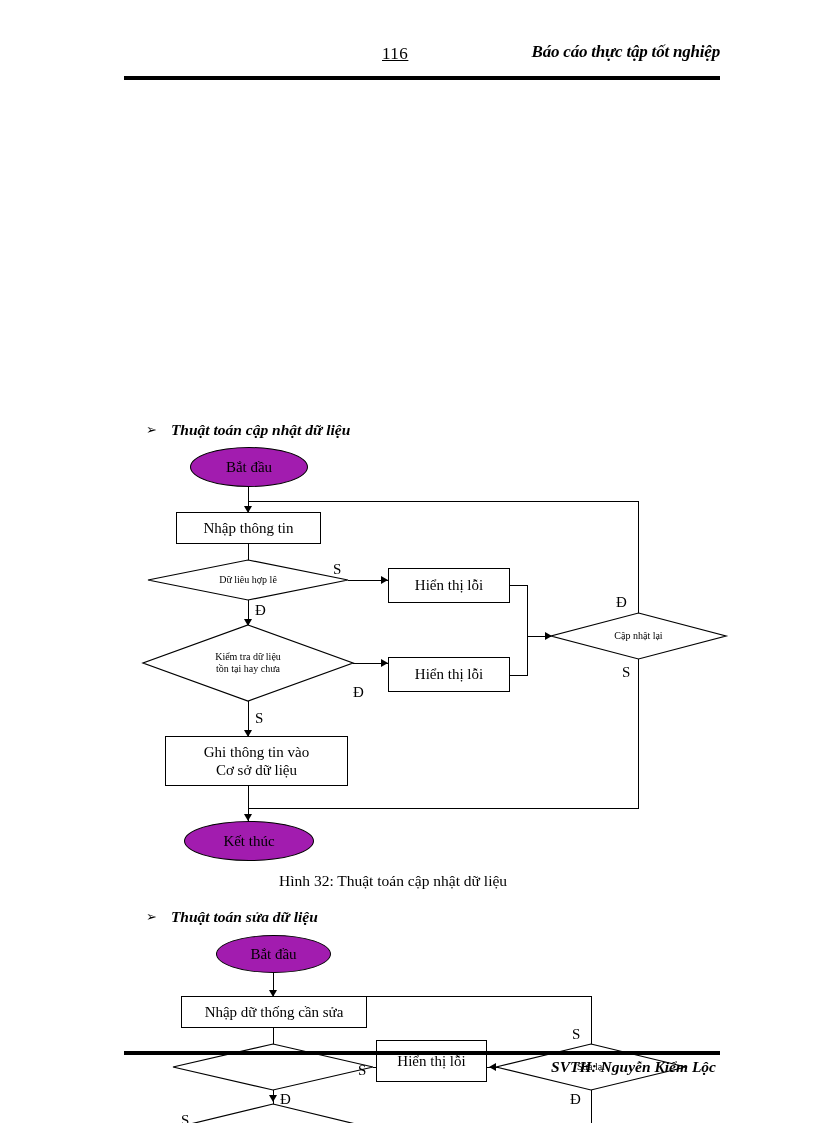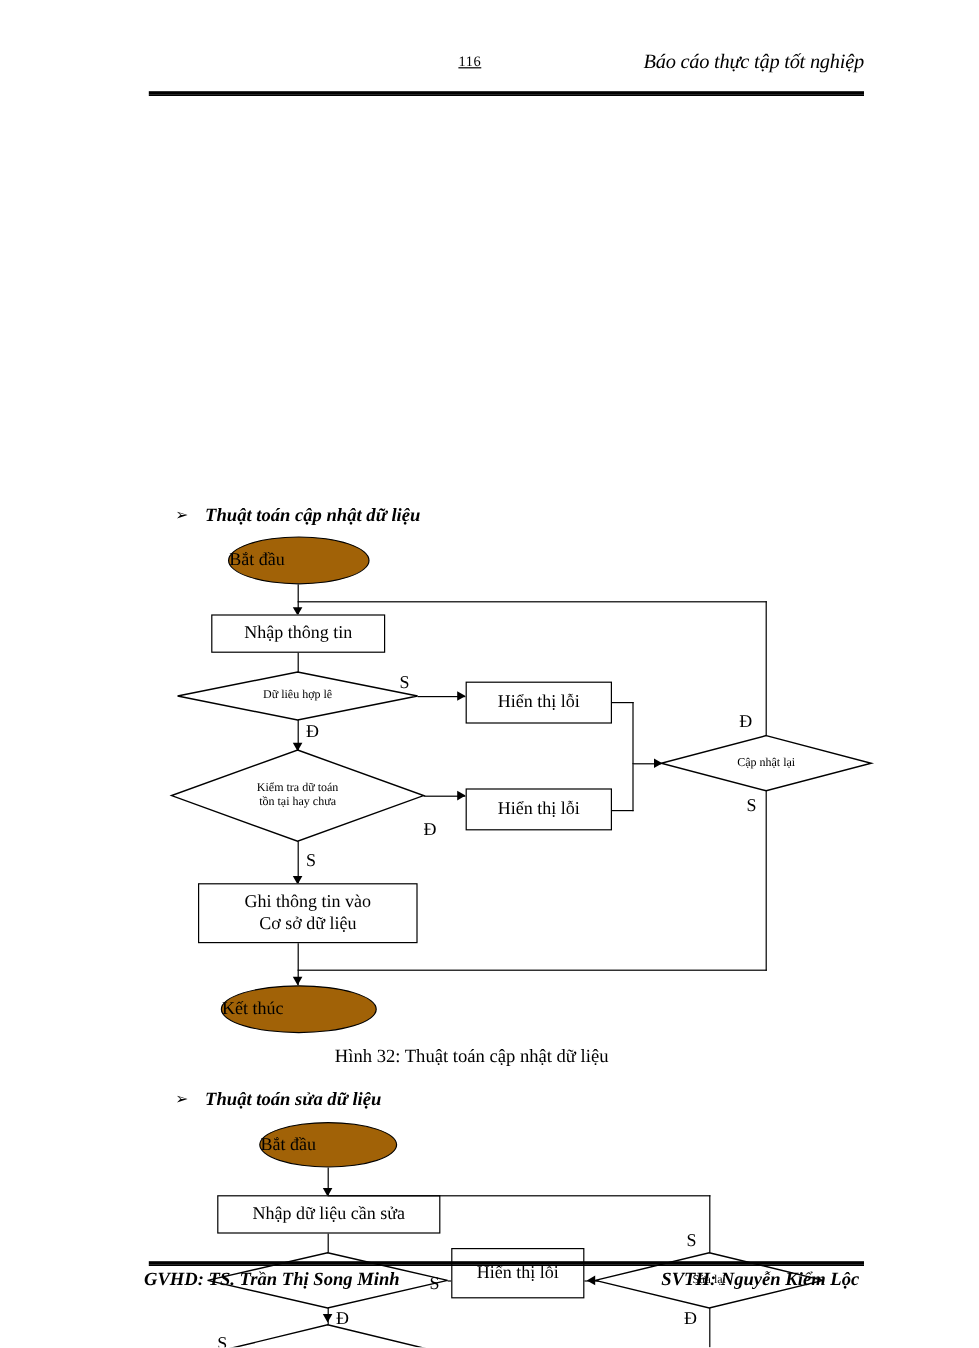--- a/index.html
+++ b/index.html
@@ -24,30 +24,30 @@
     position: absolute;
     left: 124px;
     top: 44px;
     width: 596px;
     height: 40px;
   }
   #page-number {
     position: absolute;
     left: 258px;
     top: 0px;
-    font-size: 12px;
+    font-size: 17px;
     letter-spacing: 0.5px;
     text-decoration: underline;
   }
   #header-title {
     position: absolute;
     right: 0px;
     top: -2px;
     font-size: 17px;
-    font-weight: normal;
+    font-weight: bold;
     font-style: italic;
     letter-spacing: -0.2px;
     white-space: nowrap;
     margin-left: 36px;
   }
   .rule-double {
     position: absolute;
     left: 124px;
     width: 596px;
     height: 0;
@@ -88,23 +88,23 @@
   #heading-capnhat { left: 146px; top: 421px; }
   #heading-sua { left: 146px; top: 908px; }
 
   
   .fc-ellipse {
     position: absolute;
     border: 1.2px solid #000;
     border-radius: 50%;
     display: flex;
     align-items: center;
-    justify-content: flex-start;
+    justify-content: center;
     font-size: 15px;
-    background: #a16207;
+    background: #a21caf;
     box-sizing: border-box;
   }
   .fc-box {
     position: absolute;
     border: 1.2px solid #000;
     display: flex;
     align-items: center;
     justify-content: center;
     text-align: center;
     font-size: 15px;
@@ -236,21 +236,21 @@
     <div class="fc-branch" style="left:255px; top:602px;">Đ</div>
     <div class="fc-line v" style="left:248px; top:600px; height:25px;"></div>
     <div class="fc-arrow down" style="left:244px; top:619px;"></div>
 
     <div class="fc-diamond-wrap" style="left:143px; top:625px; width:210px; height:76px;">
       <svg width="210" height="76" viewBox="0 0 210 76">
         <polygon points="105,0 210,38 105,76 0,38" fill="#fff" stroke="#000" stroke-width="1.2"></polygon>
       </svg>
       <div class="fc-diamond-label">
         <div>
-          <div>Kiểm tra dữ toán</div>
+          <div>Kiểm tra dữ liệu</div>
           <div>tồn tại hay chưa</div>
         </div>
       </div>
     </div>
 
     <div class="fc-line h" style="left:353px; top:663px; width:35px;"></div>
     <div class="fc-arrow right" style="left:381px; top:659px;"></div>
     <div class="fc-branch" style="left:353px; top:684px;">Đ</div>
 
     <div class="fc-box" style="left:388px; top:657px; width:122px; height:35px;">
@@ -309,21 +309,21 @@
   <div>
 
     <div class="fc-ellipse" style="left:216px; top:935px; width:115px; height:38px;">
       <span>Bắt đầu</span>
     </div>
 
     <div class="fc-line v" style="left:273px; top:973px; height:23px;"></div>
     <div class="fc-arrow down" style="left:269px; top:990px;"></div>
 
     <div class="fc-box" style="left:181px; top:996px; width:186px; height:32px;">
-      <span>Nhập dữ liệu  cần sửa</span>
+      <span>Nhập dữ thống  cần sửa</span>
     </div>
 
     <div class="fc-line v" style="left:273px; top:1028px; height:16px;"></div>
 
     <div class="fc-diamond-wrap" style="left:173px; top:1044px; width:200px; height:46px;">
       <svg width="200" height="46" viewBox="0 0 200 46">
         <polygon points="100,0 200,23 100,46 0,23" fill="none" stroke="#000" stroke-width="1.2"></polygon>
       </svg>
     </div>
 
@@ -358,16 +358,15 @@
     </div>
 
     <div class="fc-line h" style="left:487px; top:1067px; width:12px;"></div>
     <div class="fc-arrow left" style="left:489px; top:1063px;"></div>
 
     <div class="fc-line v" style="left:591px; top:1090px; height:33px;"></div>
     <div class="fc-branch" style="left:570px; top:1091px;">Đ</div>
   </div>
 
   <div class="rule-double" id="rule-footer"></div>
-  <div id="footer-left">GVHD: TS. Trần Thị Song Minh</div>
   <div id="footer-right">SVTH: Nguyễn Kiểm Lộc</div>
 
 </div>
 
 </body></html>

